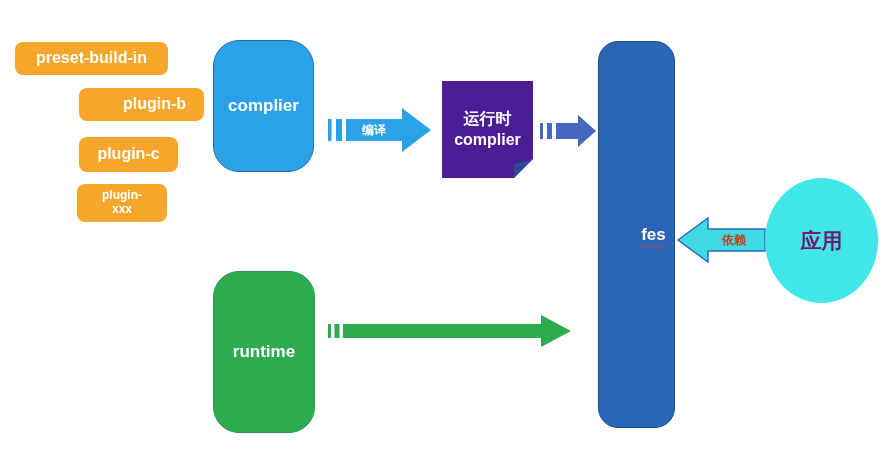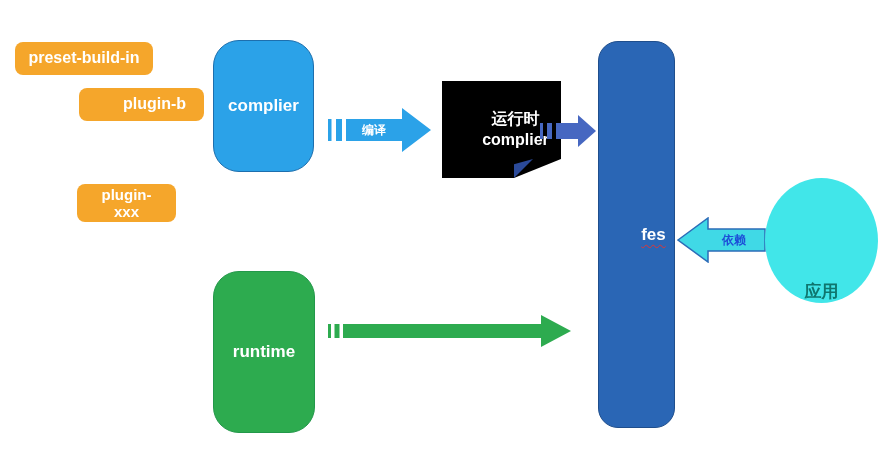--- a/index.html
+++ b/index.html
@@ -18,24 +18,24 @@
     flex-direction: column;
     align-items: center;
     justify-content: center;
     border-radius: 8px;
     color: #ffffff;
     font-size: 16px;
     font-weight: 600;
     text-align: center;
     line-height: 1.15;
   }
-  #chip-preset { left: 15px;  top: 42px;  width: 138px; height: 33px; }
+  #chip-preset { left: 15px;  top: 42px;  width: 153px; height: 33px; }
   #chip-b      { left: 79px;  top: 88px;  width: 99px;  height: 33px; padding-left: 26px; }
   #chip-c      { left: 79px;  top: 137px; width: 99px;  height: 35px; }
-  #chip-xxx    { left: 77px;  top: 184px; width: 99px;  height: 38px; font-size: 15px; }
+  #chip-xxx    { left: 77px;  top: 184px; width: 90px;  height: 38px; font-size: 12px; }
 
   
   .bigbox {
     position: absolute;
     display: flex;
     align-items: center;
     justify-content: center;
     color: #ffffff;
     font-size: 17px;
     font-weight: 600;
@@ -82,65 +82,68 @@
 
   .arrow-label {
     position: absolute;
     display: flex;
     align-items: center;
     justify-content: center;
     font-size: 12px;
     font-weight: 700;
   }
   #compile-label { left: 346px; top: 118px; width: 56px; height: 24px; color: #ffffff; }
-  #depend-label  { left: 708px; top: 228px; width: 52px; height: 24px; color: #1d4ed8; font-weight: 600; }
+  #depend-label  { left: 708px; top: 228px; width: 52px; height: 24px; color: #c2410c; font-weight: 600; }
 
   
   .ellipse {
     position: absolute;
     left: 765px; top: 178px; width: 113px; height: 125px;
     border-radius: 50%;
     display: flex;
-    align-items: flex-end;
+    align-items: center;
     justify-content: center;
-    color: #0f766e;
-    font-size: 17px;
+    color: #701a75;
+    font-size: 21px;
     font-weight: 600;
   }
 </style>
 </head>
 <body>
 
 <div class="canvas">
 
   <div class="chip" id="chip-preset" style="background-color: rgb(245, 166, 43);">
     <span>preset-build-in</span>
   </div>
   <div class="chip" id="chip-b" style="background-color: rgb(245, 166, 43);">
     <span>plugin-b</span>
+  </div>
+  <div class="chip" id="chip-c" style="background-color: rgb(245, 166, 43);">
+    <span>plugin-c</span>
   </div>
   <div class="chip" id="chip-xxx" style="background-color: rgb(245, 166, 43);">
     <span>plugin-</span>
     <span>xxx</span>
   </div>
 
   <div class="bigbox" id="complier" style="background-color: rgb(43, 162, 232);">
     <span>complier</span>
   </div>
 
   <svg class="arrow-svg" id="compile-arrow" width="104" height="46" viewBox="0 0 104 46">
     <g fill="#2BA2E8">
       <rect x="0" y="12" width="3.5" height="22"></rect>
       <rect x="8" y="12" width="6" height="22"></rect>
       <polygon points="18,12 74,12 74,1 103,23 74,45 74,34 18,34"></polygon>
     </g>
   </svg>
   <div class="arrow-label" id="compile-label">编译</div>
 
-  <div class="note" style="background-color: #000000; padding-left: 28px;">
+  <div class="note" style="background-color: #4c1d95;">
     <span>运行时</span>
     <span>complier</span>
     <span class="fold" style="background-color: rgb(43, 74, 153);"></span>
   </div>
 
   <svg class="arrow-svg" id="tofes-arrow" width="56" height="32" viewBox="0 0 56 32">
     <g fill="#4667C1">
       <rect x="0" y="8" width="3" height="16"></rect>
       <rect x="7" y="8" width="5" height="16"></rect>
       <polygon points="16,8 38,8 38,0 56,16 38,32 38,24 16,24"></polygon>

